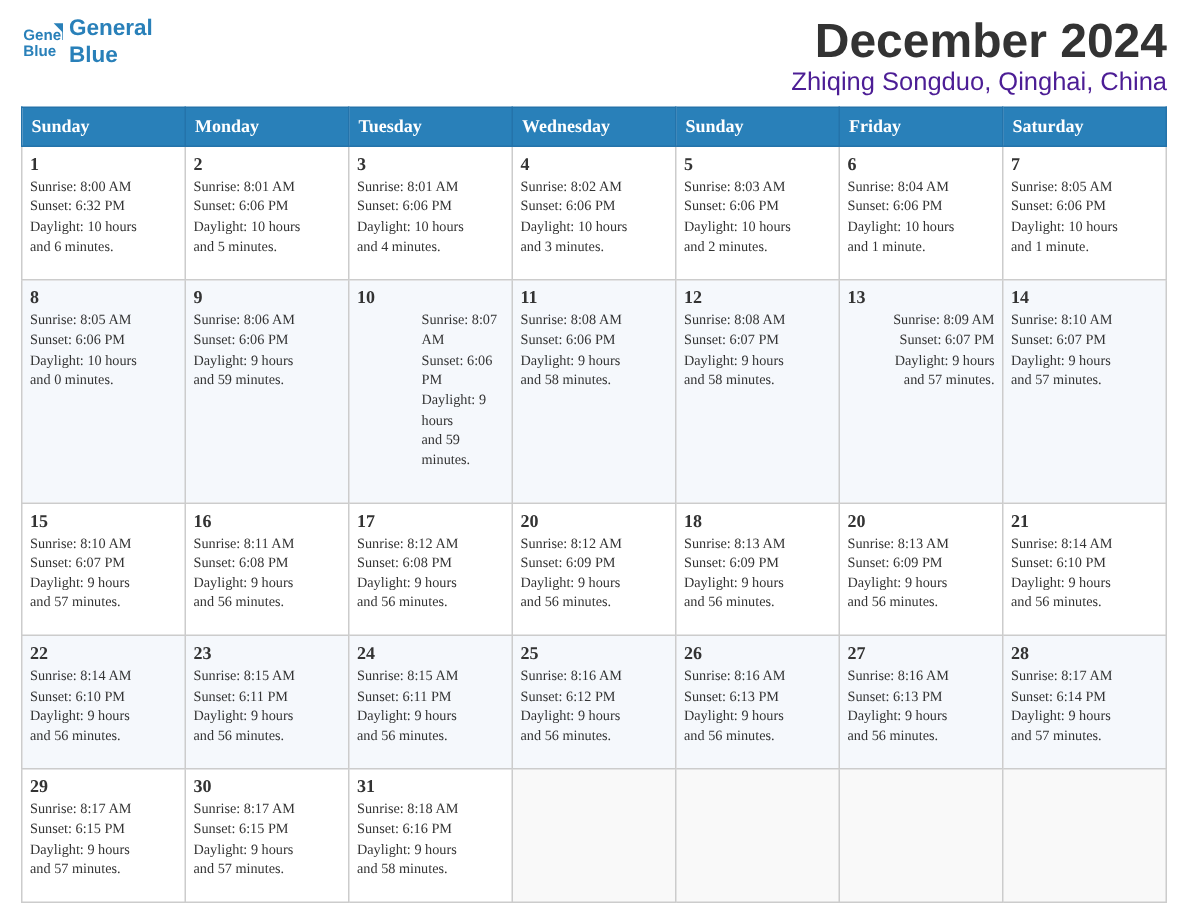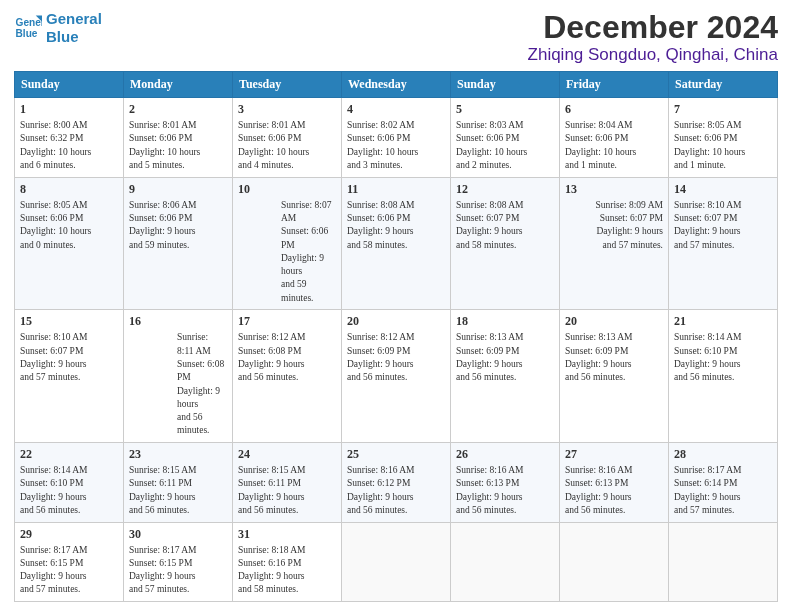--- a/index.html
+++ b/index.html
@@ -230,21 +230,21 @@
         <tr>
           <td>
             <span class="day-num">15</span>
             <div class="day-info" style="white-space: pre-line;">Sunrise: 8:10 AM
 Sunset: 6:07 PM
 Daylight: 9 hours
 and 57 minutes.</div>
           </td>
           <td>
             <span class="day-num">16</span>
-            <div class="day-info" style="white-space: pre-line; margin-left: 48px;">Sunrise: 8:11 AM
+            <div class="day-info" style="white-space: pre-line;">Sunrise: 8:11 AM
 Sunset: 6:08 PM
 Daylight: 9 hours
 and 56 minutes.</div>
           </td>
           <td>
             <span class="day-num">17</span>
             <div class="day-info" style="white-space: pre-line;">Sunrise: 8:12 AM
 Sunset: 6:08 PM
 Daylight: 9 hours
 and 56 minutes.</div>

